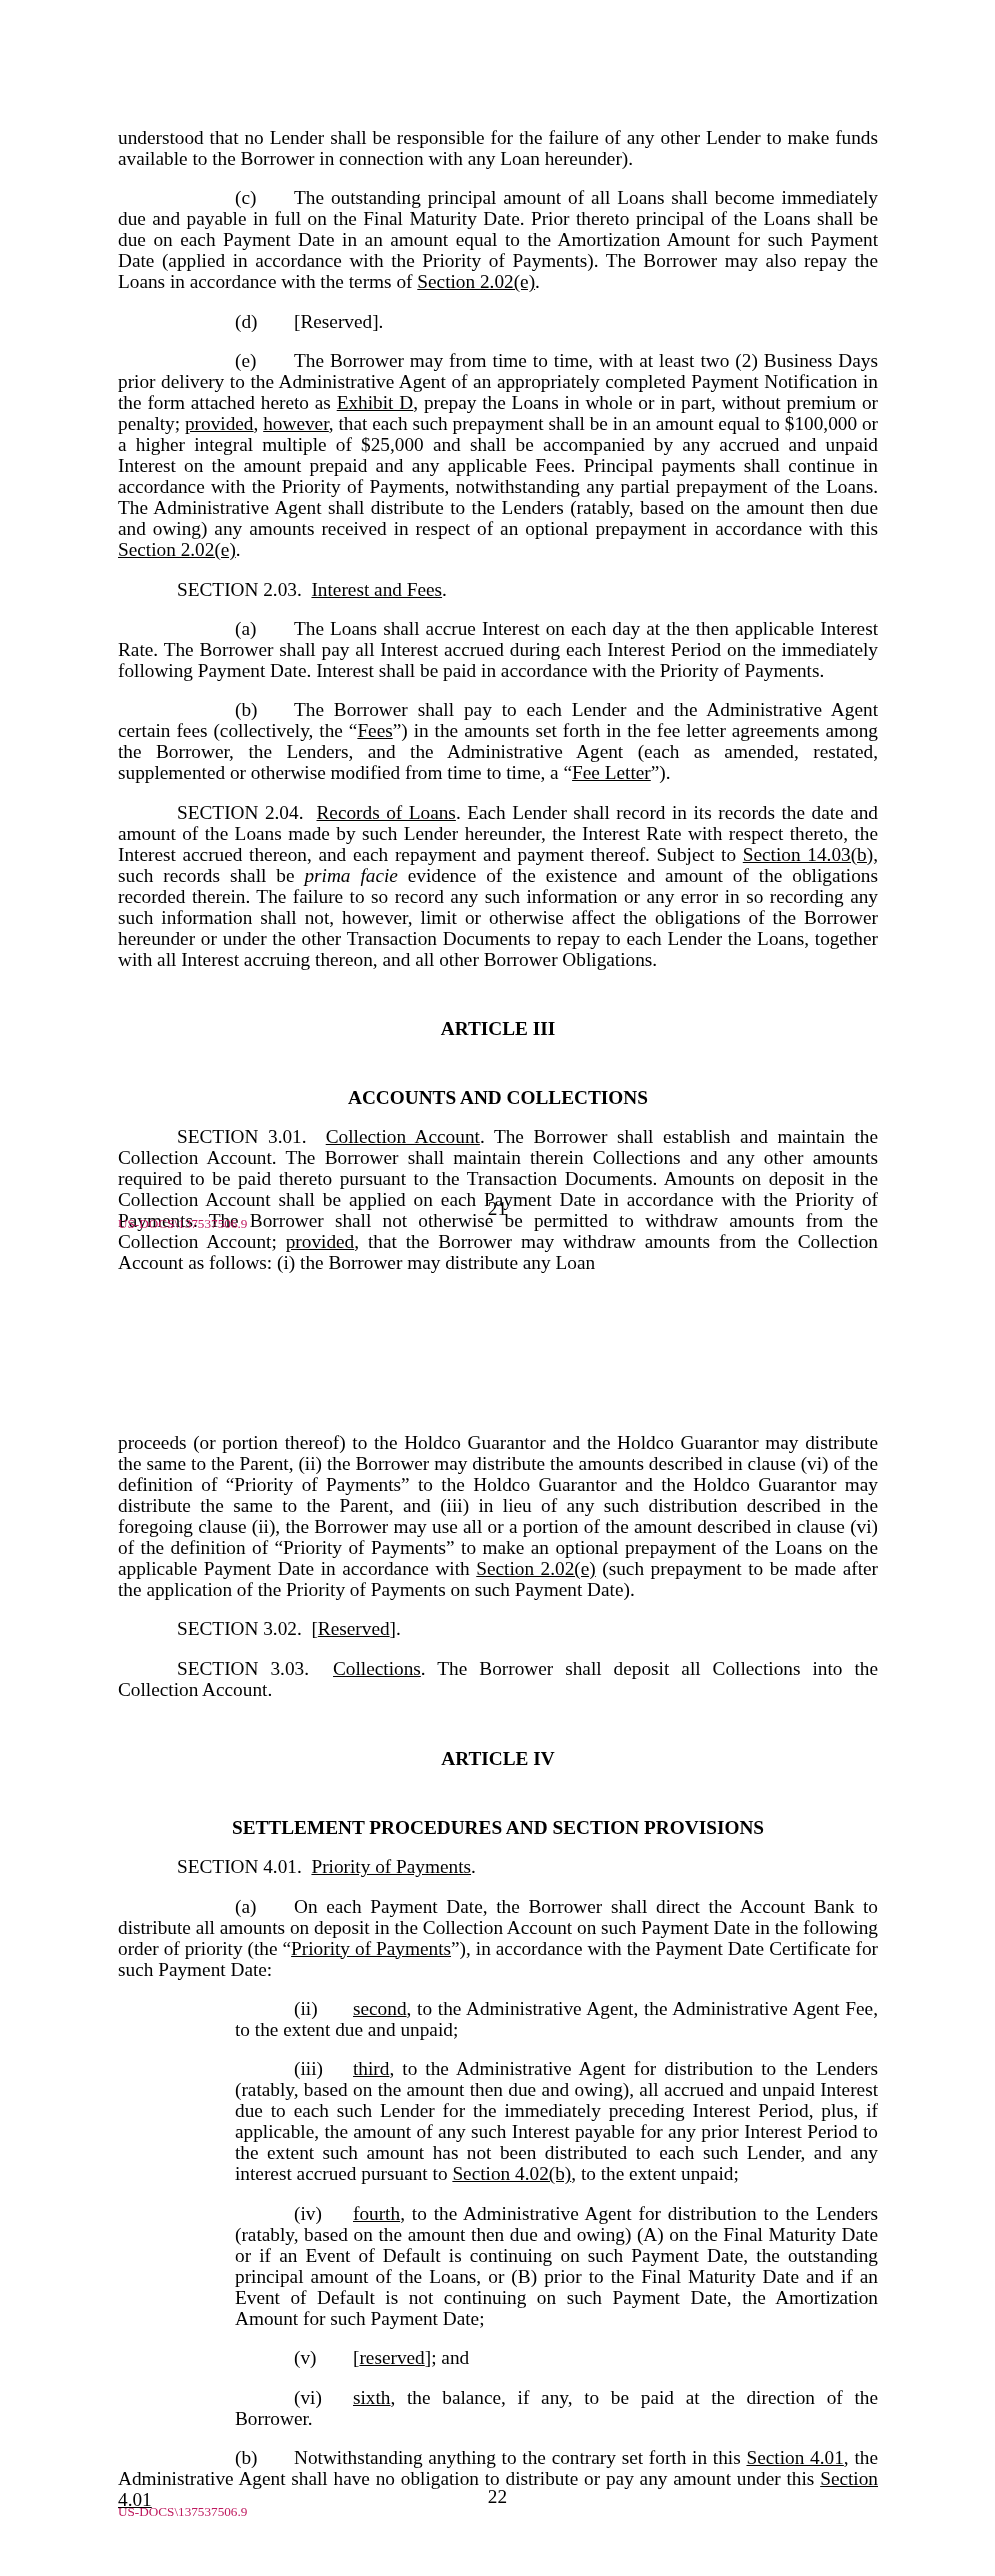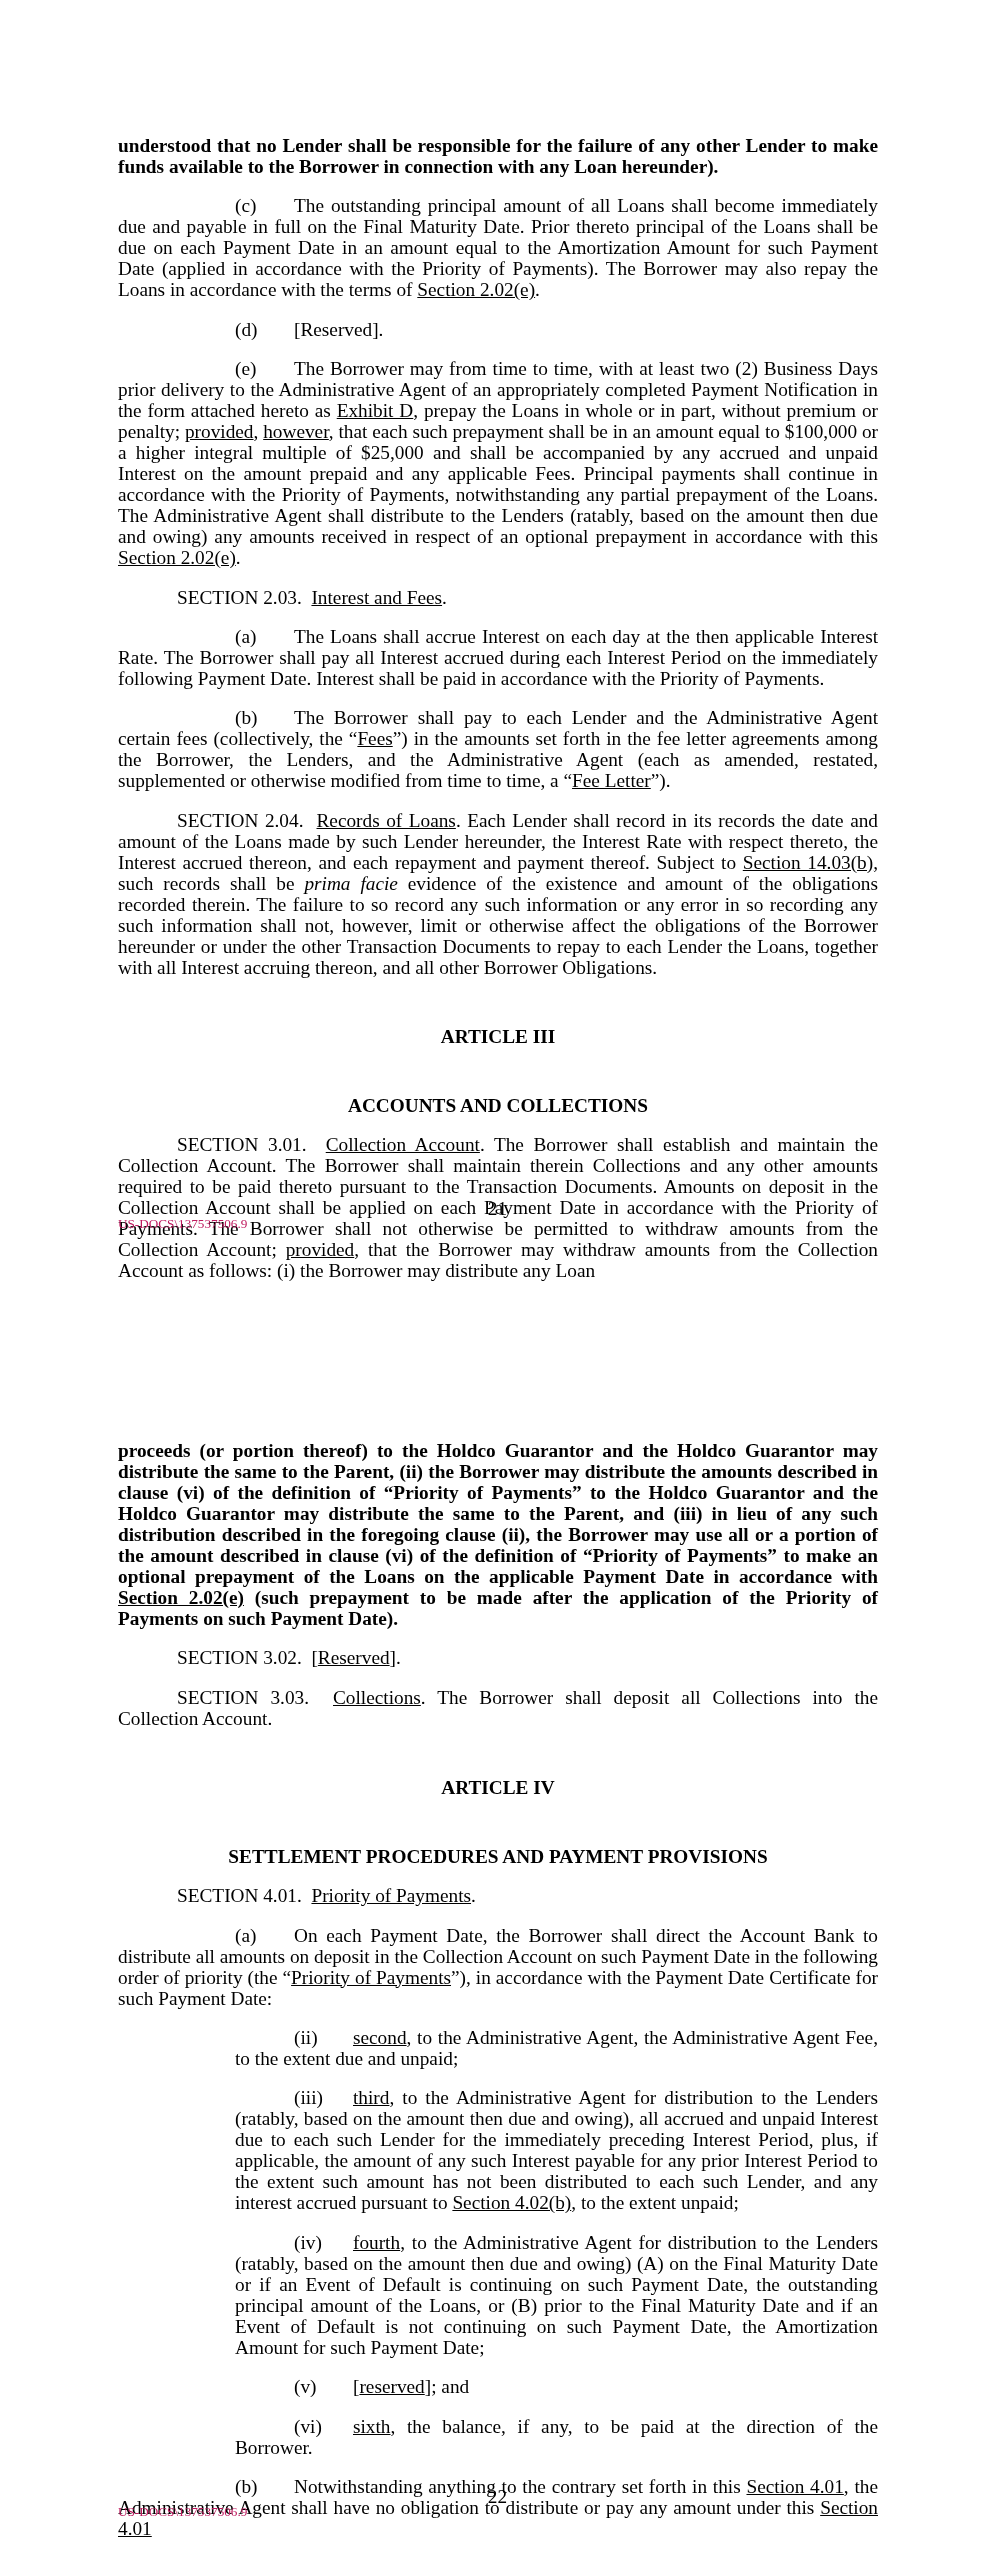--- a/index.html
+++ b/index.html
@@ -3,21 +3,21 @@
 <meta charset="utf-8">
 <style>
   html,body{margin:0;padding:0;background:#ffffff;}
   body{width:995px;}
   .page{position:relative;width:995px;height:1288px;background:#ffffff;color:#000000;
         font-family:"Liberation Serif", serif;font-size:19.3px;line-height:21px;}
   .body-text{position:absolute;left:118px;width:760px;text-align:justify;}
   .pg1 .body-text{top:119px;}
   .pg2 .body-text{top:136px;}
   p{margin:18.4px 0 0 0;padding:0;}
-  p:first-child{margin-top:16px;font-weight:bold;}
+  p:first-child{margin-top:8px;}
   .indent{text-indent:117px;}
   .indent-half{text-indent:59px;}
   .hang{margin-left:117px;text-indent:59px;}
   .marker{display:inline-block;width:59px;text-indent:0;}
   .u{text-decoration:underline;}
   .i{font-style:italic;}
   .center{text-align:center;text-indent:0;font-weight:bold;margin-top:48px;}
   .page-number{position:absolute;left:0;width:995px;top:1198px;text-align:center;
         font-family:"Liberation Serif", serif;font-size:19.3px;line-height:21px;color:#000;}
   .foot-code{position:absolute;left:118px;top:1217px;font-family:"Liberation Serif", serif;
@@ -43,21 +43,21 @@
   <div class="page-number">21</div>
   <div class="foot-code">US-DOCS\137537506.9</div>
 </div>
 
 <div class="page pg2">
   <div class="body-text">
     <p><span>proceeds (or portion thereof) to the Holdco Guarantor and the Holdco Guarantor may distribute the same to the Parent, (ii) the Borrower may distribute the amounts described in clause (vi) of the definition of “Priority of Payments” to the Holdco Guarantor and the Holdco Guarantor may distribute the same to the Parent, and (iii) in lieu of any such distribution described in the foregoing clause (ii), the Borrower may use all or a portion of the amount described in clause (vi) of the definition of “Priority of Payments” to make an optional prepayment of the Loans on the applicable Payment Date in accordance with </span><span class="u">Section 2.02(e)</span><span> (such prepayment to be made after the application of the Priority of Payments on such Payment Date).</span></p>
     <p class="indent-half"><span>SECTION 3.02.&nbsp; [</span><span class="u">Reserved</span><span>].</span></p>
     <p class="indent-half"><span>SECTION 3.03.&nbsp; </span><span class="u">Collections</span><span>.  The Borrower shall deposit all Collections into the Collection Account.</span></p>
     <p class="center"><span>ARTICLE IV</span></p>
-    <p class="center"><span>SETTLEMENT PROCEDURES AND PAYMENT PROVISIONS</span></p>
+    <p class="center"><span>SETTLEMENT PROCEDURES AND SECTION PROVISIONS</span></p>
     <p class="indent-half"><span>SECTION 4.01.&nbsp; </span><span class="u">Priority of Payments</span><span>.</span></p>
     <p class="indent"><span class="marker">(a)</span><span>On each Payment Date, the Borrower shall direct the Account Bank to distribute all amounts on deposit in the Collection Account on such Payment Date in the following order of priority (the “</span><span class="u">Priority of Payments</span><span>”), in accordance with the Payment Date Certificate for such Payment Date:</span></p>
     <p class="hang"><span class="marker">(ii)</span><span class="u">second</span><span>, to the Administrative Agent, the Administrative Agent Fee, to the extent due and unpaid;</span></p>
     <p class="hang"><span class="marker">(iii)</span><span class="u">third</span><span>, to the Administrative Agent for distribution to the Lenders (ratably, based on the amount then due and owing), all accrued and unpaid Interest due to each such Lender for the immediately preceding Interest Period, plus, if applicable, the amount of any such Interest payable for any prior Interest Period to the extent such amount has not been distributed to each such Lender, and any interest accrued pursuant to </span><span class="u">Section 4.02(b)</span><span>, to the extent unpaid;</span></p>
     <p class="hang"><span class="marker">(iv)</span><span class="u">fourth</span><span>, to the Administrative Agent for distribution to the Lenders (ratably, based on the amount then due and owing) (A) on the Final Maturity Date or if an Event of Default is continuing on such Payment Date, the outstanding principal amount of the Loans, or (B) prior to the Final Maturity Date and if an Event of Default is not continuing on such Payment Date, the Amortization Amount for such Payment Date;</span></p>
     <p class="hang"><span class="marker">(v)</span><span>[</span><span class="u">reserved</span><span>]; and</span></p>
     <p class="hang"><span class="marker">(vi)</span><span class="u">sixth</span><span>, the balance, if any, to be paid at the direction of the Borrower.</span></p>
     <p class="indent"><span class="marker">(b)</span><span>Notwithstanding anything to the contrary set forth in this </span><span class="u">Section 4.01</span><span>, the Administrative Agent shall have no obligation to distribute or pay any amount under this </span><span class="u">Section 4.01</span></p>
   </div>
   <div class="page-number">22</div>

